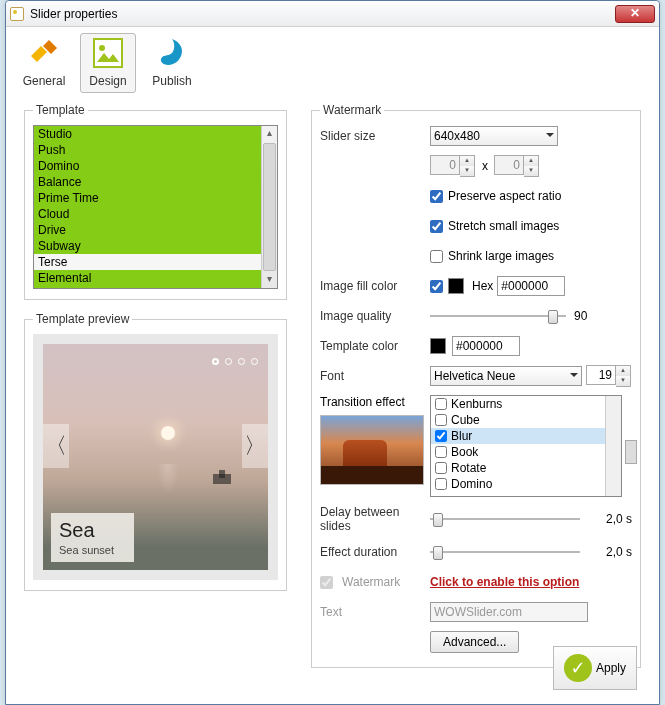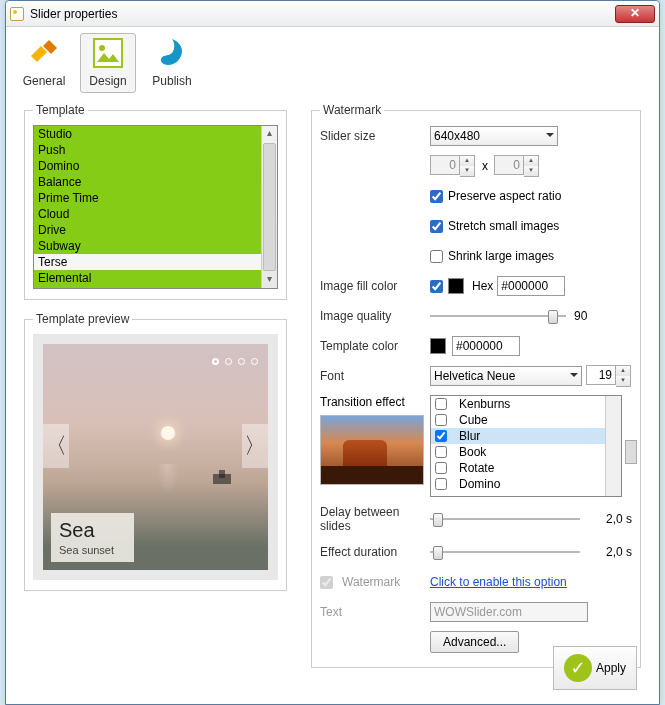--- a/index.html
+++ b/index.html
@@ -58,26 +58,26 @@
 .swatch { width: 16px; height: 16px; border: 1px solid #888; background: #000; display: inline-block; }
 .slider-track { position: relative; width: 136px; height: 18px; }
 .slider-track .track { position: absolute; left: 0; right: 0; top: 8px; height: 2px; background: #b8b8b8; }
 .slider-track .thumb { position: absolute; top: 3px; width: 10px; height: 14px; background: linear-gradient(#fafafa,#d8d8d8); border: 1px solid #888; border-radius: 2px; cursor: pointer; }
 .trans-box { display: flex; gap: 4px; align-items: flex-start; }
 .trans-thumb { width: 104px; height: 70px; border: 1px solid #bbb; background: linear-gradient(#7aa4d8 0%, #d88850 40%, #7a3818 100%); position: relative; overflow: hidden; }
 .trans-thumb::before { content: ''; position: absolute; left: 22px; top: 24px; width: 44px; height: 34px; background: linear-gradient(#b85020,#7a2808); border-radius: 6px 6px 0 0; }
 .trans-thumb::after { content: ''; position: absolute; left: 0; right: 0; bottom: 0; height: 18px; background: #3a1808; }
 .fxlist { border: 1px solid #888; width: 192px; height: 102px; display: flex; }
 .fxlist ul { list-style: none; flex: 1; }
-.fxlist li { display: flex; align-items: center; gap: 12px; padding: 0 4px; line-height: 16px; }
+.fxlist li { display: flex; align-items: center; gap: 4px; padding: 0 4px; line-height: 16px; }
 .fxlist li.sel { background: #cde4f7; }
 .fxlist .chk2 { width: 12px; height: 12px; }
 .fxsbar { width: 16px; border-left: 1px solid #ccc; position: relative; background: #f0f0f0; }
 .fxsbar .fxth { position: absolute; right: -16px; top: 44px; width: 12px; height: 24px; background: #ddd; border: 1px solid #aaa; }
-.link-blue { color: #1d4ed8; text-decoration: underline; cursor: pointer; }
+.link-blue { color: #b91c1c; text-decoration: underline; cursor: pointer; font-weight: bold; }
 .btn { height: 22px; padding: 0 12px; background: linear-gradient(#fafafa,#e6e6e6); border: 1px solid #999; border-radius: 2px; cursor: pointer; }
 .apply-area { position: absolute; right: 22px; bottom: 14px; display: flex; align-items: center; }
 .apply-btn { width: 84px; height: 44px; border: 1px solid #bbb; background: linear-gradient(#fefefe,#eaeaea); display: flex; align-items: center; justify-content: center; gap: 4px; cursor: pointer; }
 .apply-ico { width: 28px; height: 28px; background: #9fc31a; border-radius: 50%; display: flex; align-items: center; justify-content: center; color: #fff; font-size: 18px; }
 </style>
 </head>
 <body>
 
 <div class="window">
   <div class="titlebar">

